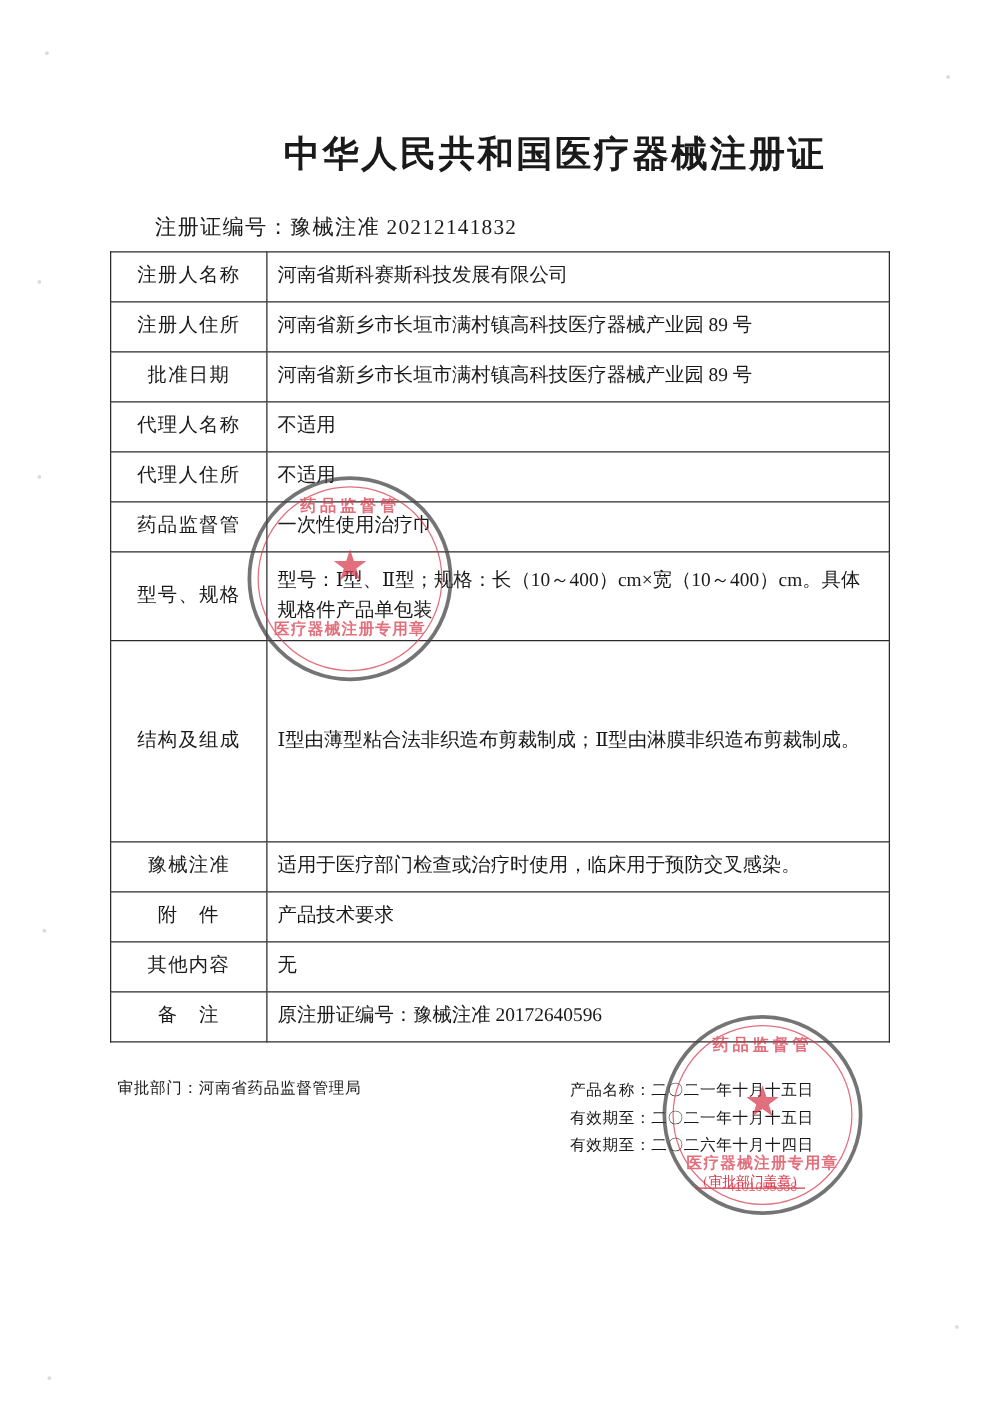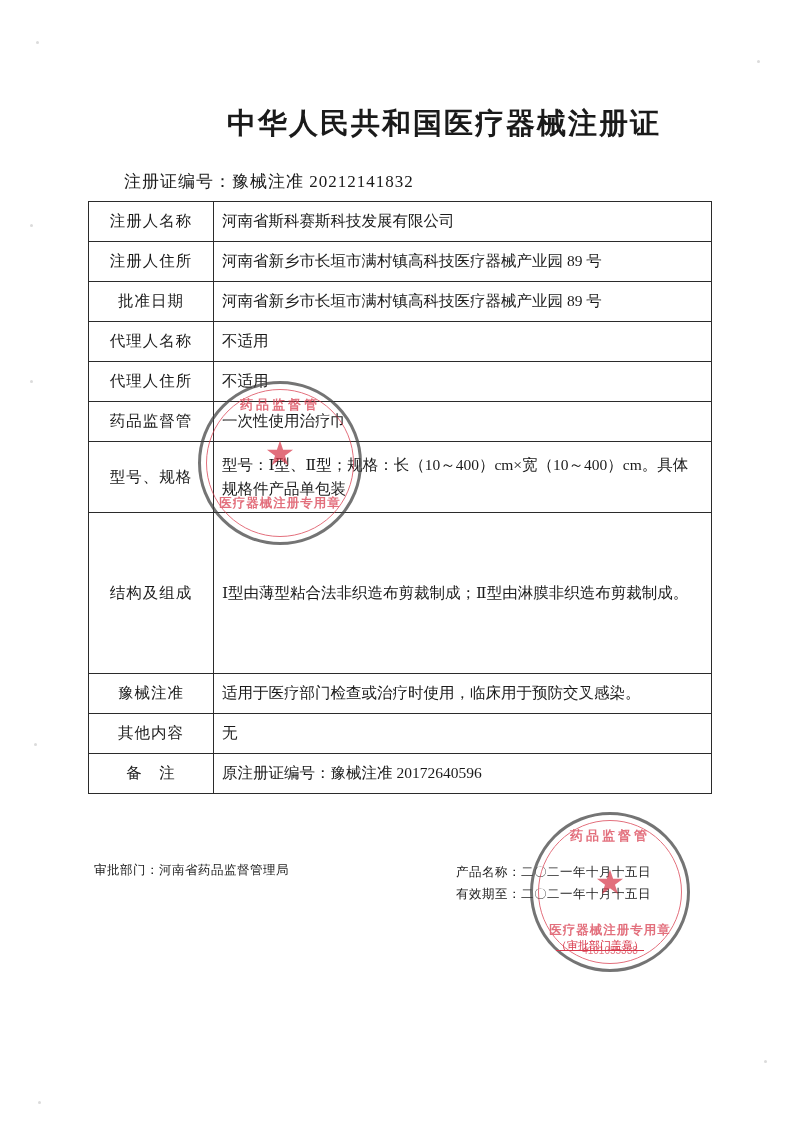--- a/index.html
+++ b/index.html
@@ -228,35 +228,40 @@
       </tr>
       <tr class="h-struct">
         <td class="label struct-label">结构及组成</td>
         <td class="value">Ⅰ型由薄型粘合法非织造布剪裁制成；Ⅱ型由淋膜非织造布剪裁制成。</td>
       </tr>
       <tr class="h-normal">
         <td class="label">豫械注准</td>
         <td class="value">适用于医疗部门检查或治疗时使用，临床用于预防交叉感染。</td>
       </tr>
       <tr class="h-normal">
+        <td class="label">附　件</td>
+        <td class="value">产品技术要求</td>
+      </tr>
+      <tr class="h-normal">
         <td class="label">其他内容</td>
         <td class="value">无</td>
       </tr>
       <tr class="h-normal">
         <td class="label">备　注</td>
         <td class="value">原注册证编号：豫械注准 20172640596</td>
       </tr>
     </tbody>
   </table>
 
   <div class="footer">
     <div class="dept">审批部门：河南省药品监督管理局</div>
     <div class="dates">
       <div>产品名称：二〇二一年十月十五日</div>
       <div>有效期至：二〇二一年十月十五日</div>
+      <div>有效期至：二〇二六年十月十四日</div>
     </div>
   </div>
 
   <div class="seal" id="seal-product">
     <div class="ring"></div>
     <div class="arc-top">药品监督管</div>
     <div class="star">★</div>
     <div class="arc-bottom">医疗器械注册专用章</div>
   </div>
 

